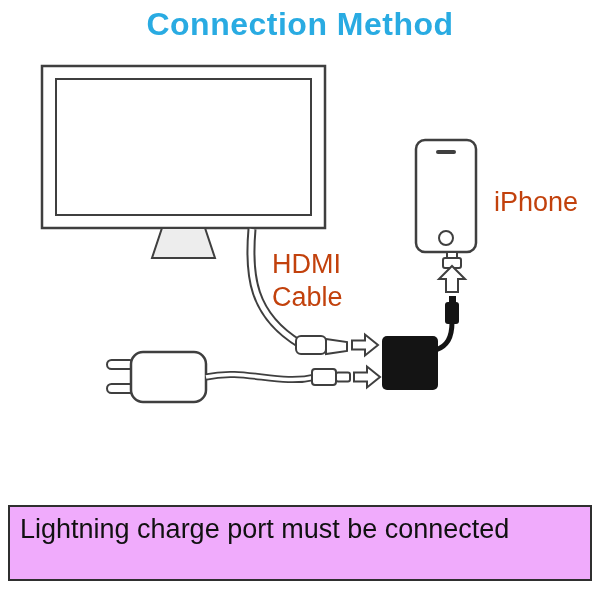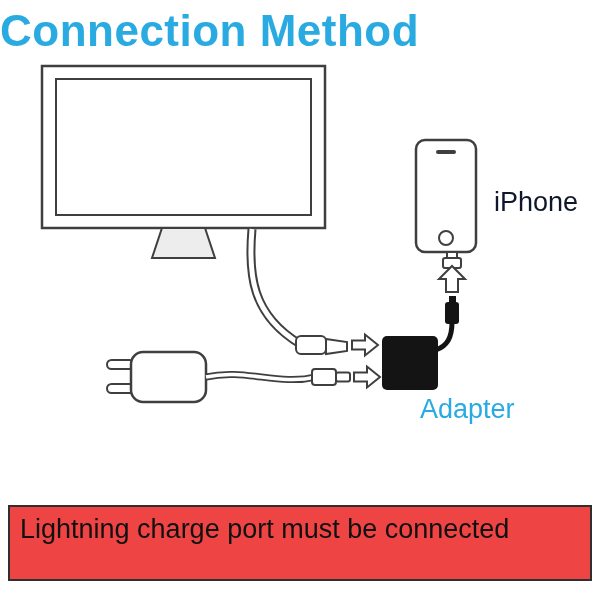--- a/index.html
+++ b/index.html
@@ -1,28 +1,28 @@
 <!DOCTYPE html>
 <html style="--accent: #29ABE2; --outline: #3F3F3F; --device_black: #141414; --warning_yellow: #FFD60A;"><head>
 <meta charset="utf-8">
 <style>
   * { margin:0; padding:0; box-sizing:border-box; }
   html,body { width:600px; height:590px; background:#ffffff;
     font-family:"Liberation Sans","DejaVu Sans",sans-serif; }
   .page { position:relative; width:600px; height:590px; background:#fff; overflow:hidden; }
-  .title { position:absolute; top:6px; left:0; width:100%; 
-    font-size:44px; font-weight:700; color:var(--accent,#29ABE2); letter-spacing:.5px; }
+  .title { position:absolute; top:6px; left:0; width:100%; text-align:center;
+    font-size:32px; font-weight:700; color:var(--accent,#29ABE2); letter-spacing:.5px; }
   .art { position:absolute; top:0; left:0; }
-  .label { position:absolute; font-size:27px; color:#0f172a; white-space:pre-line; line-height:1.22; }
+  .label { position:absolute; font-size:27px; color:#c2410c; white-space:pre-line; line-height:1.22; }
   .label-hdmi { left:272px; top:248px; }
   .label-iphone { left:494px; top:186px; }
   .label-adapter { left:420px; top:393px; color:var(--accent,#29ABE2); }
   .label-charger { left:14px; top:426px; }
   .notice { position:absolute; left:8px; top:505px; width:584px; height:76px;
-    border:2px solid #2f2f2f; padding:6px 10px; font-size:27px; color:#111; line-height:1.25; background:#ef4444; }
+    border:2px solid #2f2f2f; padding:6px 10px; font-size:27px; color:#111; line-height:1.25; background:#f0abfc; }
   .notice-line { white-space:nowrap; }
   .warn { width:34px; height:30px; vertical-align:-5px; margin-left:10px; }
 </style>
 </head>
 <body>
 
 <div class="page">
 
   <h1 class="title">Connection Method</h1>
 
@@ -81,20 +81,21 @@
 
     <polygon points="446,292 446,279 439,279 452,266 465,279 458,279 458,292" fill="#fff" stroke="#3f3f3f" stroke-width="2"></polygon>
 
     <g>
       <rect x="449" y="296" width="7" height="8" fill="#141414"></rect>
       <rect x="445" y="302" width="14" height="22" rx="3" fill="#141414"></rect>
       <path d="M452 322 C452 338 447 346 436 350" fill="none" stroke="#141414" stroke-width="5"></path>
     </g>
   </svg>
 
+  <div class="label label-hdmi">HDMI
+Cable</div>
   <div class="label label-iphone">iPhone</div>
-  <div class="label label-adapter">Adapter</div>
 
   <div class="notice">
     <div class="notice-line">Lightning charge port must be connected</div>
   </div>
 
 </div>
 
 </body></html>

